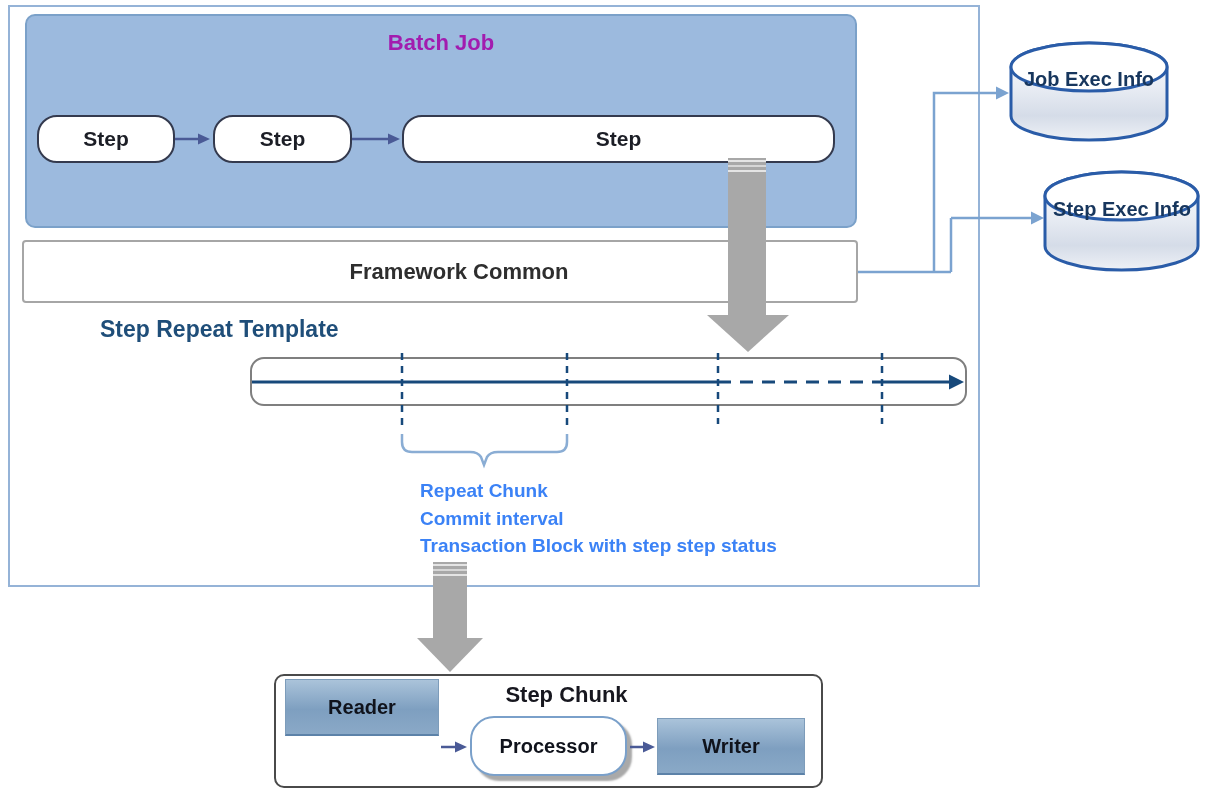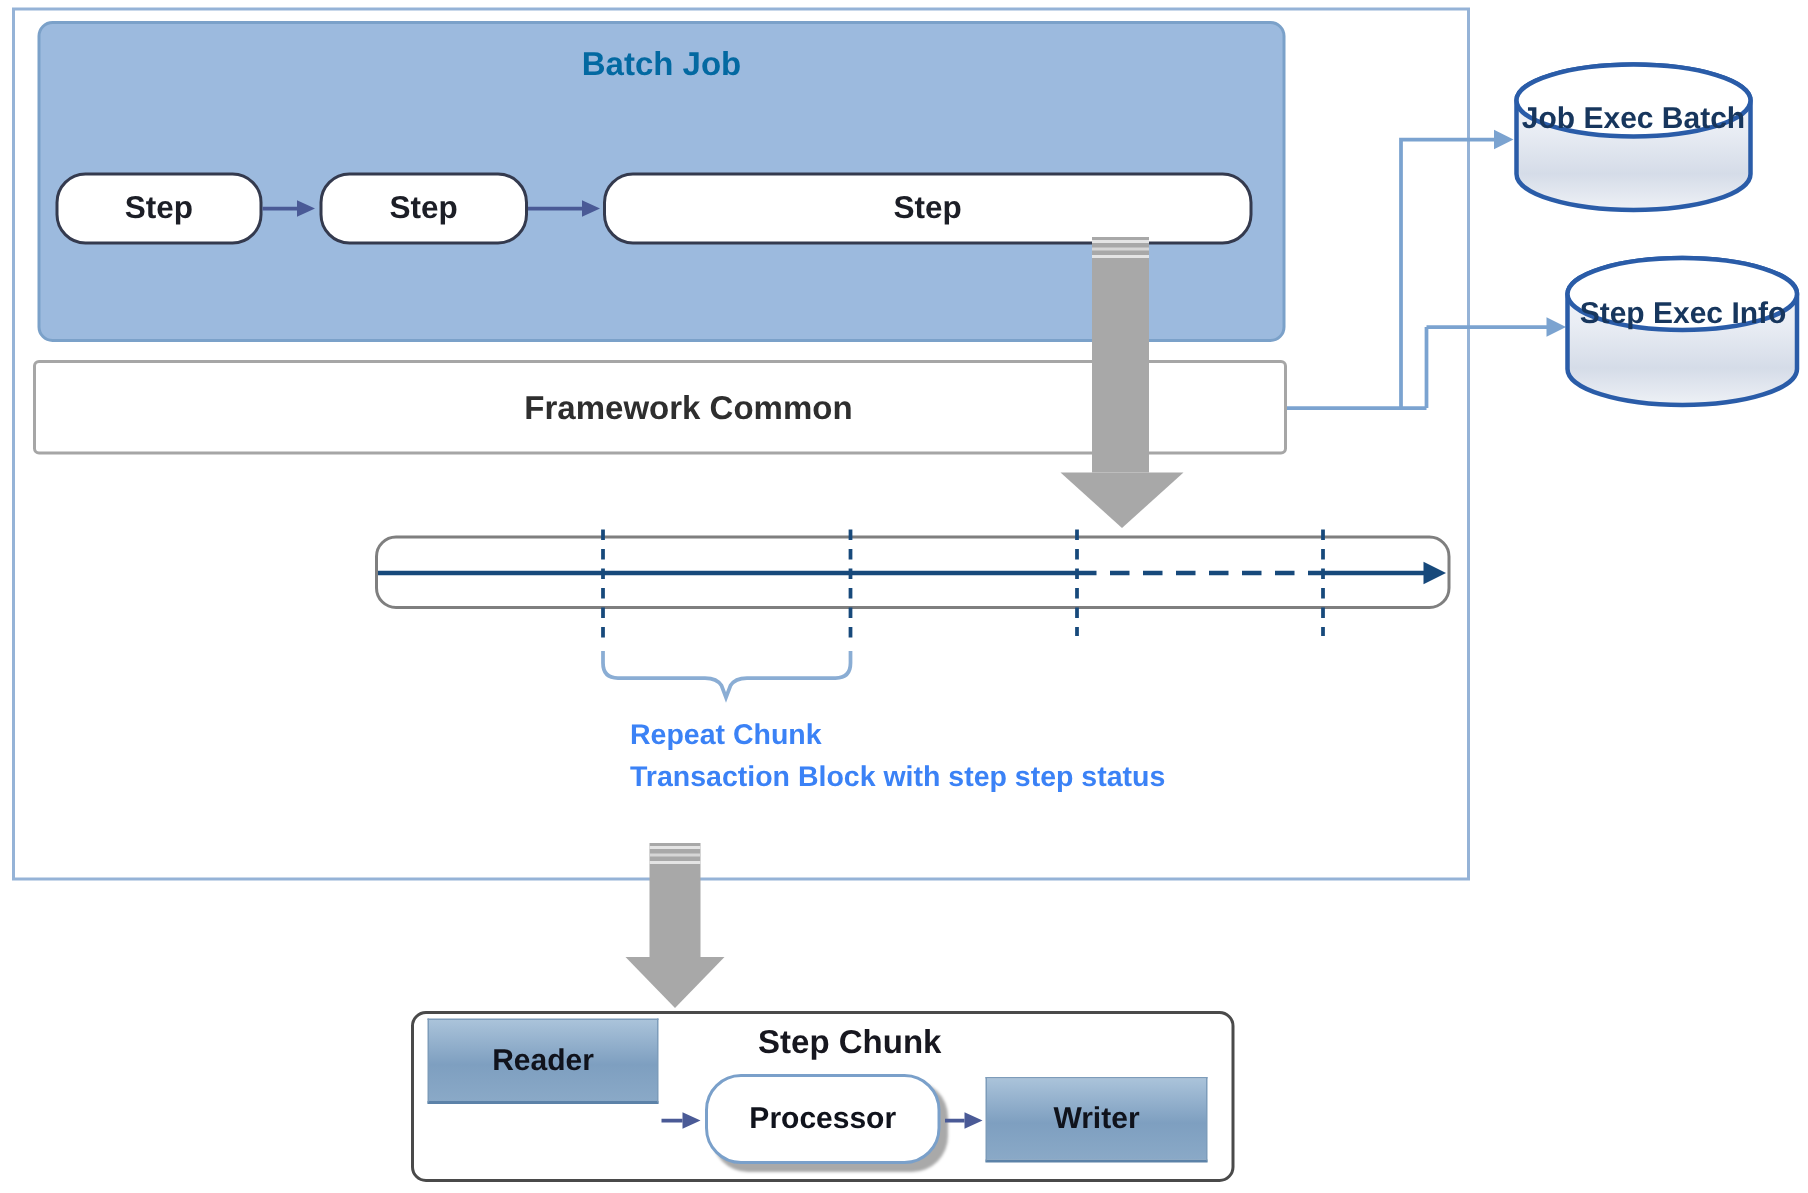--- a/index.html
+++ b/index.html
@@ -24,21 +24,21 @@
   
   .batch-job {
     left: 25px; top: 14px; width: 832px; height: 214px;
     background: #9cbade;
     border: 2px solid #7ba1c9;
     border-radius: 10px;
   }
   .batch-job-title {
     left: 25px; top: 30px; width: 832px;
     text-align: center;
-    font-size: 22px; font-weight: 600; color: #0369a1;
+    font-size: 22px; font-weight: 600; color: #a21caf;
   }
   .step-box {
     background: #ffffff;
     border: 2px solid #343a4e;
     border-radius: 20px;
     display: flex; align-items: center; justify-content: center;
     font-size: 21px; font-weight: bold; color: #1c1e26;
   }
   .step-1 { left: 37px;  top: 115px; width: 138px; height: 48px; }
   .step-2 { left: 213px; top: 115px; width: 139px; height: 48px; }
@@ -128,24 +128,26 @@
   <div class="abs outer-box"></div>
 
   <div class="abs batch-job"></div>
   <div class="abs batch-job-title">Batch Job</div>
   <div class="abs step-box step-1">Step</div>
   <div class="abs step-box step-2">Step</div>
   <div class="abs step-box step-3">Step</div>
 
   <div class="abs framework-box">Framework Common</div>
 
+  <div class="abs template-label">Step Repeat Template</div>
   <div class="abs timeline-box"></div>
 
   <div class="abs annotation">
     <div>Repeat Chunk</div>
+    <div>Commit interval</div>
     <div>Transaction Block with step step status</div>
   </div>
 
   <div class="abs step-chunk"></div>
   <div class="abs step-chunk-title">Step Chunk</div>
   <div class="abs component-box component-fill reader-box">Reader</div>
   <div class="abs component-box processor-box">Processor</div>
   <div class="abs component-box component-fill writer-box">Writer</div>
 
   <svg class="abs overlay" width="1205" height="795" viewBox="0 0 1205 795">
@@ -216,16 +218,16 @@
     </g>
 
     <g stroke="#4a5a96" stroke-width="2.5" fill="#4a5a96">
       <line x1="441" y1="747" x2="455" y2="747"></line>
       <polygon points="455,741.5 455,752.5 467,747" stroke="none"></polygon>
       <line x1="630" y1="747" x2="643" y2="747"></line>
       <polygon points="643,741.5 643,752.5 655,747" stroke="none"></polygon>
     </g>
   </svg>
 
-  <div class="abs db-label db-label-job">Job Exec Batch</div>
+  <div class="abs db-label db-label-job">Job Exec Info</div>
   <div class="abs db-label db-label-step">Step Exec Info</div>
 
 </div>
 
 </body></html>

